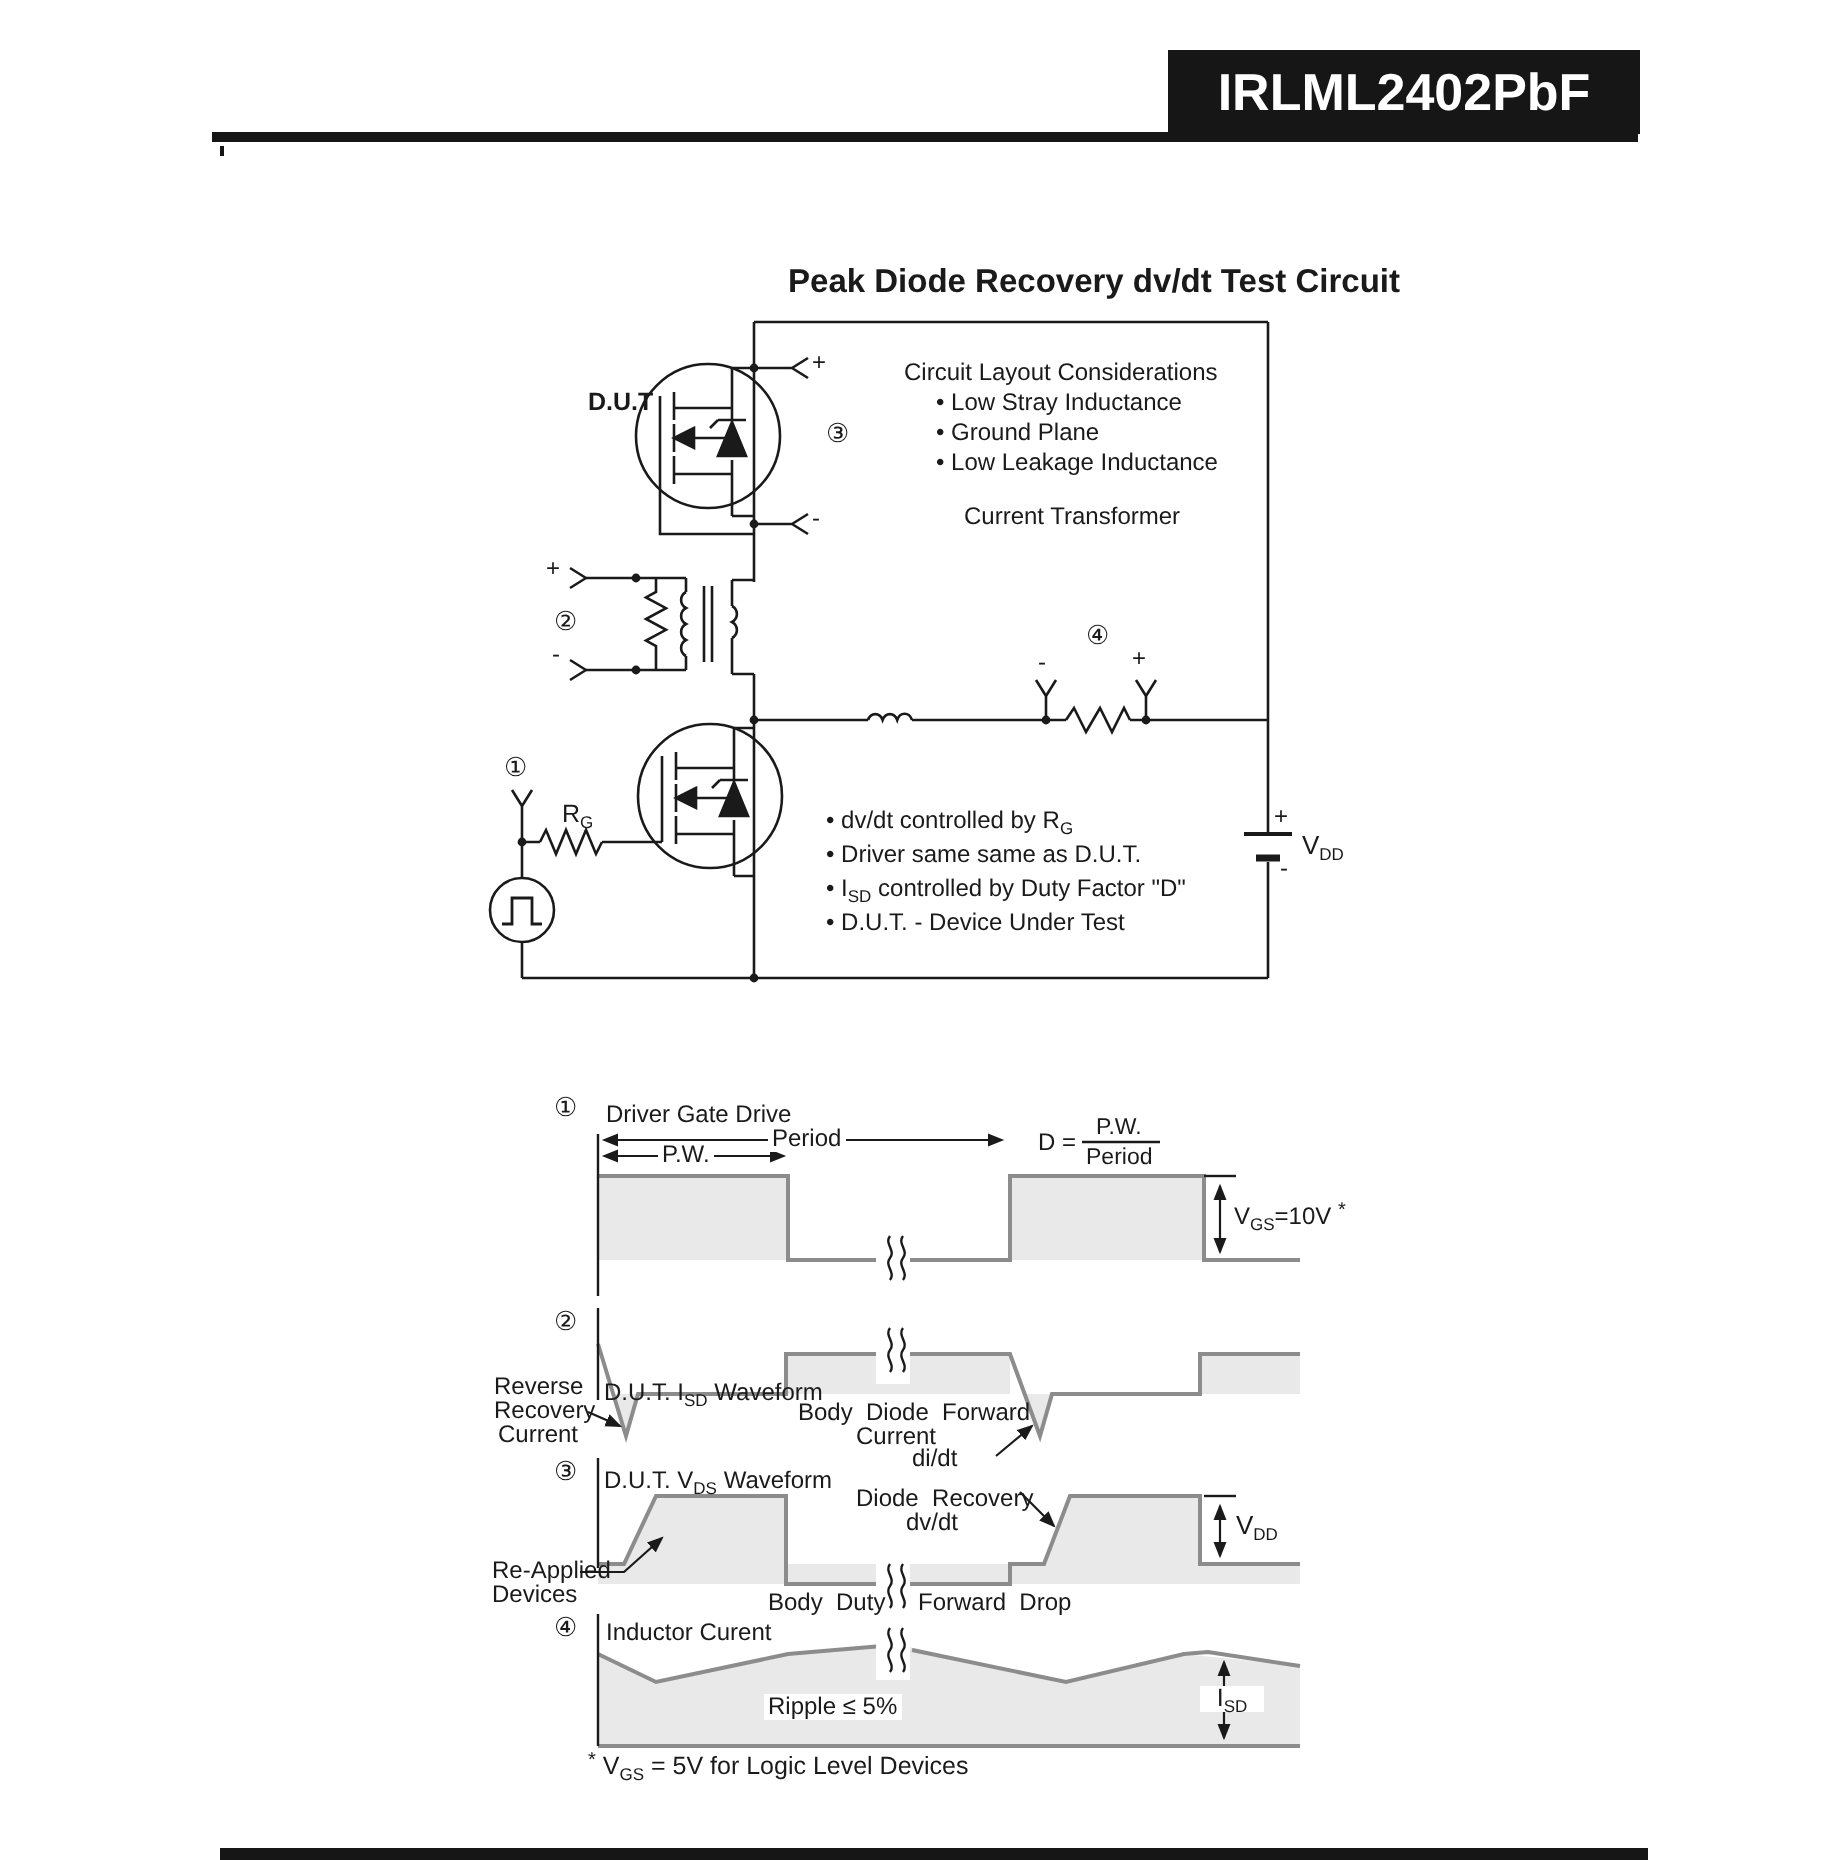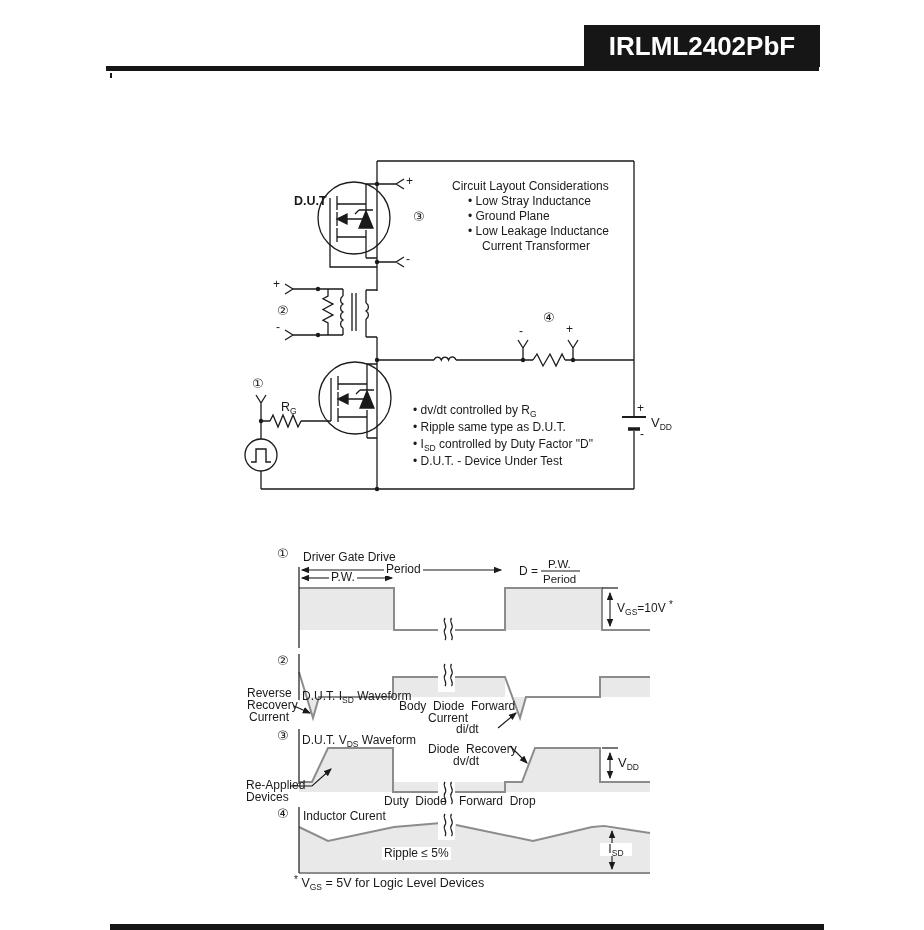--- a/index.html
+++ b/index.html
@@ -23,20 +23,21 @@
   #caption{position:absolute;left:260px;top:904px;width:420px;text-align:center;font-size:14.5px;}
 </style>
 </head>
 <body>
 
 <div id="page">
 
   <div id="banner">IRLML2402PbF</div>
   <div id="rule"></div>
   <div id="tick"></div>
+  <div id="title">Peak Diode Recovery dv/dt Test Circuit</div>
 
   <svg width="924" height="930" viewBox="0 0 924 930">
     <defs>
       <marker id="ah" markerWidth="9" markerHeight="8" refX="6.5" refY="3" orient="auto">
         <path d="M0,0 L7.5,3 L0,6 z" fill="#1a1a1a"></path>
       </marker>
     </defs>
 
     <g stroke="#1a1a1a" stroke-width="1.3" fill="none">
 
@@ -182,24 +183,24 @@
   <span class="t" style="left:637px;top:402px">+</span>
   <span class="t" style="left:640px;top:428px">-</span>
 
   <span class="t" style="left:281px;top:401px;font-size:12.5px"><span>R</span><span class="sub">G</span></span>
   <span class="t" style="left:651px;top:416px;font-size:13px"><span>V</span><span class="sub">DD</span></span>
 
   <span class="t" style="left:452px;top:180px">Circuit Layout Considerations</span>
   <span class="t" style="left:468px;top:195px">• Low Stray Inductance</span>
   <span class="t" style="left:468px;top:210px">• Ground Plane</span>
   <span class="t" style="left:468px;top:225px">• Low Leakage Inductance</span>
-  <span class="t" style="left:482px;top:240px">Current Transformer</span>
+  <span class="t" style="left:482px;top:252px">Current Transformer</span>
 
   <span class="t" style="left:413px;top:404px"><span>• dv/dt controlled by R</span><span class="sub">G</span></span>
-  <span class="t" style="left:413px;top:421px">• Ripple same type as D.U.T.</span>
+  <span class="t" style="left:413px;top:421px">• Driver same same as D.U.T.</span>
   <span class="t" style="left:413px;top:438px"><span>• I</span><span class="sub">SD</span><span> controlled by Duty Factor "D"</span></span>
   <span class="t" style="left:413px;top:455px">• D.U.T. - Device Under Test</span>
 
   <span class="t c" style="left:277px;top:547px">①</span>
   <span class="t" style="left:303px;top:551px">Driver Gate Drive</span>
   <span class="t wbg" style="left:384px;top:563px">Period</span>
   <span class="t wbg" style="left:329px;top:571px">P.W.</span>
   <span class="t" style="left:519px;top:565px">D =</span>
   <span class="t" style="left:548px;top:558px;font-size:11.5px">P.W.</span>
   <span class="t" style="left:543px;top:573px;font-size:11.5px">Period</span>
@@ -213,21 +214,21 @@
   <span class="t" style="left:399px;top:700px">Body  Diode  Forward</span>
   <span class="t" style="left:428px;top:712px">Current</span>
   <span class="t" style="left:456px;top:723px">di/dt</span>
 
   <span class="t c" style="left:277px;top:729px">③</span>
   <span class="t" style="left:302px;top:734px"><span>D.U.T. V</span><span class="sub">DS</span><span> Waveform</span></span>
   <span class="t" style="left:428px;top:743px">Diode  Recovery</span>
   <span class="t" style="left:453px;top:755px">dv/dt</span>
   <span class="t" style="left:246px;top:779px">Re-Applied</span>
   <span class="t" style="left:246px;top:791px">Devices</span>
-  <span class="t" style="left:384px;top:795px">Duty  Diode</span>
+  <span class="t" style="left:384px;top:795px">Body  Duty</span>
   <span class="t" style="left:459px;top:795px">Forward  Drop</span>
   <span class="t" style="left:618px;top:756px;font-size:13px"><span>V</span><span class="sub">DD</span></span>
 
   <span class="t c" style="left:277px;top:807px">④</span>
   <span class="t" style="left:303px;top:810px">Inductor Curent</span>
   <span class="t wbg" style="left:382px;top:847px">Ripple ≤ 5%</span>
   <span class="t wbg ctr" style="left:600px;top:843px;width:28px;font-size:12.5px"><span>I</span><span class="sub">SD</span></span>
 
   <span class="t" style="left:294px;top:877px;font-size:12.5px"><span class="sup">*</span> <span>V</span><span class="sub">GS</span><span> = 5V for Logic Level Devices</span></span>
 

